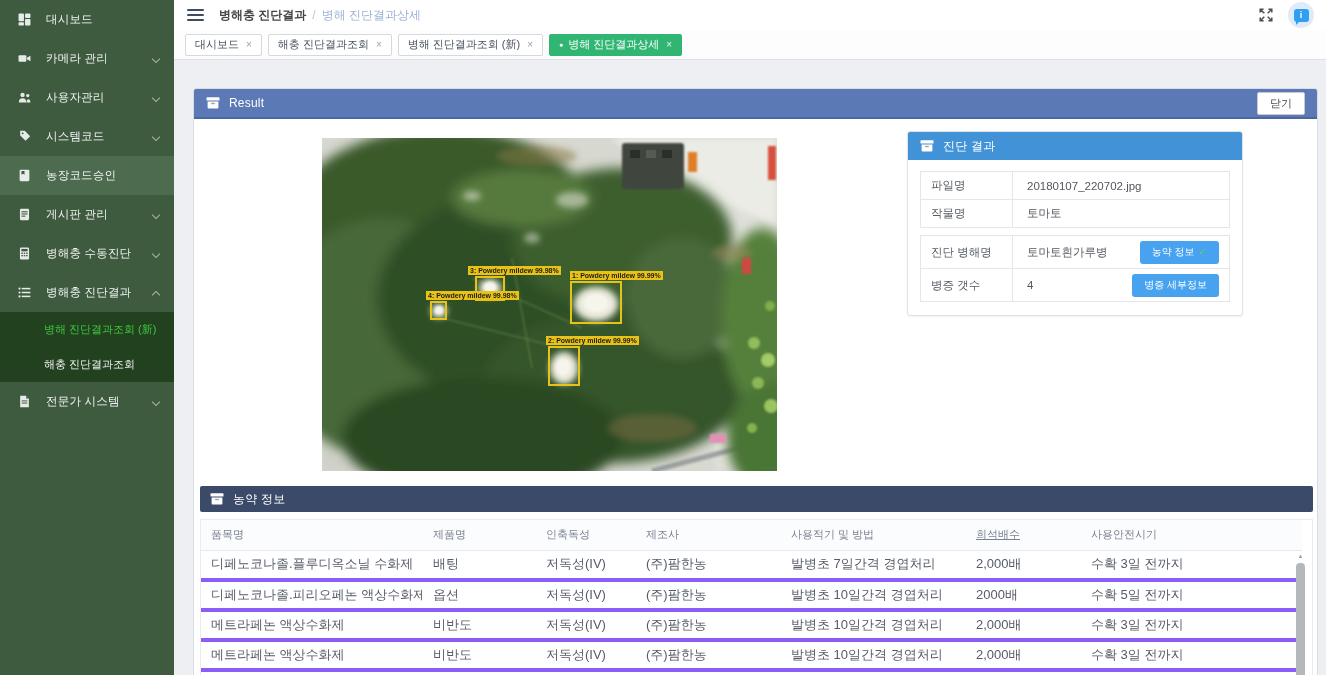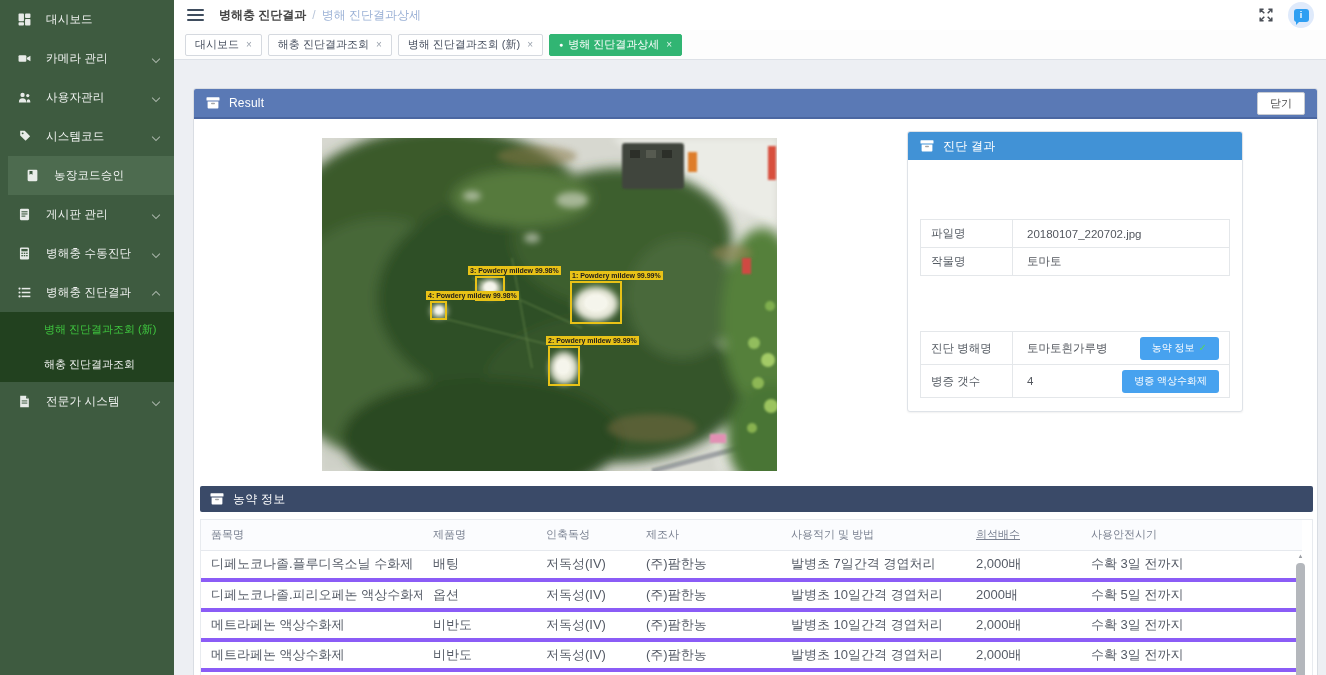--- a/index.html
+++ b/index.html
@@ -9,21 +9,21 @@
     --button-blue:#47a2ef; --check-green:#57d65e; --box-yellow:#e8c217; --content-bg:#edeff3;
   }
   *{box-sizing:border-box;margin:0;padding:0;}
   html,body{margin:0;padding:0;background:#888;}
   .app{position:relative;width:1326px;height:675px;overflow:hidden;background:#fff;
        font-family:"Liberation Sans","DejaVu Sans",sans-serif;display:flex;}
 
   
   .sidebar{width:174px;min-width:174px;height:675px;background:var(--sidebar-bg);overflow:hidden;}
   .s-item{position:relative;display:flex;align-items:center;height:39px;padding-left:18px;cursor:pointer;}
-  .s-item.highlight{background:var(--sidebar-highlight);margin-left:8px;}
+  .s-item.highlight{background:var(--sidebar-highlight);}
   .s-icon{width:16px;margin-right:12px;display:flex;align-items:center;}
   .s-icon svg{width:13px;height:13px;fill:rgba(255,255,255,.88);}
   .s-label{font-size:11.5px;color:rgba(255,255,255,.93);letter-spacing:.2px;white-space:nowrap;}
   .chev{position:absolute;right:15px;top:17px;width:6px;height:6px;
         border-right:1.5px solid rgba(255,255,255,.55);border-bottom:1.5px solid rgba(255,255,255,.55);
         transform:rotate(45deg);}
   .chev.up{transform:rotate(-135deg);top:19px;}
   .submenu{background:var(--submenu-bg);}
   .sub-item{display:flex;align-items:center;height:35px;padding-left:44px;font-size:11px;
             color:rgba(255,255,255,.92);cursor:pointer;white-space:nowrap;}
@@ -74,21 +74,21 @@
   .ann-box{position:absolute;border:2px solid var(--box-yellow);}
   .ann-chip{position:absolute;background:var(--box-yellow);color:#1c1c1c;font-size:7px;line-height:9px;
             padding:0 2px;white-space:nowrap;font-weight:bold;}
 
   
   .diag-card{position:absolute;left:713px;top:12px;width:336px;background:#fff;border:1px solid #dfe3e8;
              border-radius:3px;box-shadow:0 1px 2px rgba(0,0,0,.06);}
   .diag-header{height:28px;background:var(--diag-header);display:flex;align-items:center;padding:0 12px;color:#fff;
                border-radius:2px 2px 0 0;}
   .diag-body{padding:11px 12px 13px 12px;}
-  .kv-table{width:100%;border-collapse:collapse;margin-top:48px;}
+  .kv-table{width:100%;border-collapse:collapse;}
   .kv-table td{border:1px solid #e4e7ea;font-size:11.5px;color:#555b63;height:28px;}
   .kv-table td.k{width:92px;padding-left:10px;}
   .kv-table td.v{padding-left:14px;color:#53575e;}
   .kv-table.btn-rows td{height:33px;}
   .kv-gap{height:7px;}
   .v-flex{display:flex;align-items:center;}
   .v-flex .val{flex:1;padding-right:6px;}
   .blue-btn{background:var(--button-blue);color:#fff;border:none;border-radius:3px;height:23px;
             padding:0 12px;font-size:10px;cursor:pointer;margin-right:10px;white-space:nowrap;font-family:inherit;}
   .blue-btn .chk{color:var(--check-green);font-weight:bold;margin-left:4px;}
@@ -420,21 +420,21 @@
                         <span>농약 정보</span><span class="chk">✓</span>
                       </button>
                     </div>
                   </td>
                 </tr>
                 <tr>
                   <td class="k">병증 갯수</td>
                   <td class="v">
                     <div class="v-flex">
                       <span class="val">4</span>
-                      <button class="blue-btn">병증 액상수화제</button>
+                      <button class="blue-btn">병증 세부정보</button>
                     </div>
                   </td>
                 </tr>
               </tbody>
                 </table>
             </div>
           </div>
 
           <div class="pest-section">
             <div class="pest-header">

